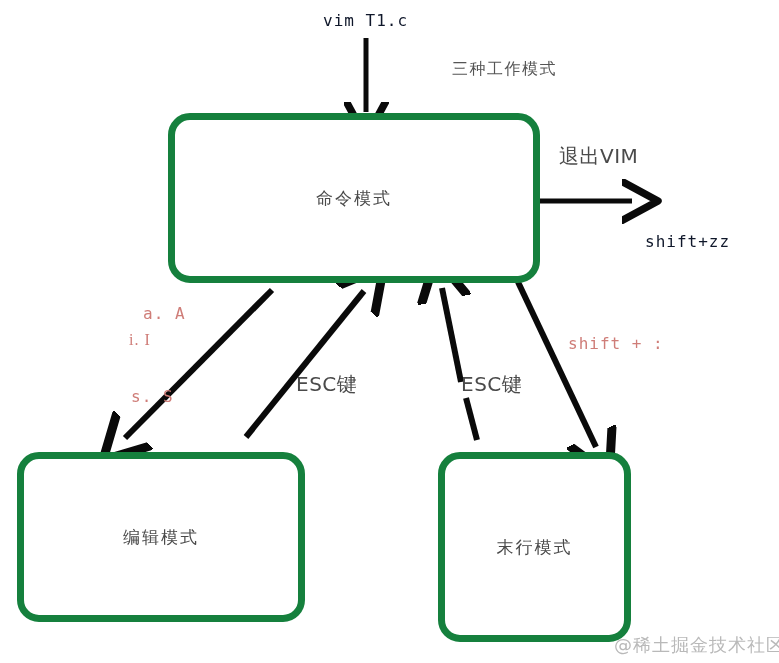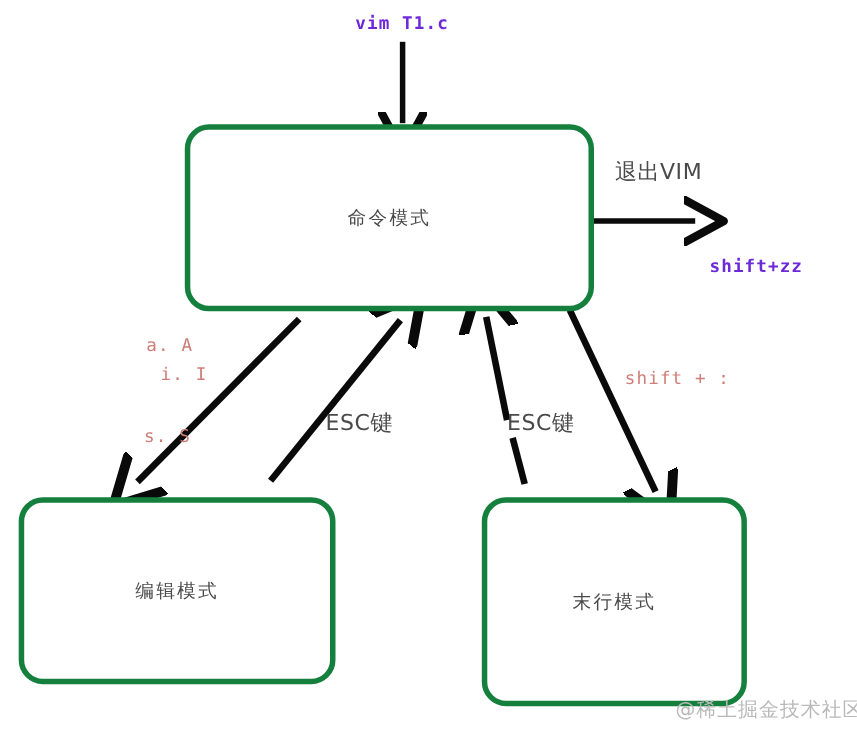--- a/index.html
+++ b/index.html
@@ -20,21 +20,21 @@
   #wires {
     position: absolute;
     left: 0;
     top: 0;
     width: 779px;
     height: 663px;
   }
   .node {
     position: absolute;
     box-sizing: border-box;
-    border: 5px solid #15803d;
+    border: 7px solid #15803d;
     border-radius: 22px;
     background: #ffffff;
     display: flex;
     align-items: center;
     justify-content: center;
   }
   .node-label {
     font-family: "DejaVu Sans", sans-serif;
     font-size: 17px;
     color: #4a4a4a;
@@ -42,23 +42,22 @@
     white-space: nowrap;
   }
   .lbl {
     position: absolute;
     white-space: nowrap;
     line-height: 1.35;
   }
   .lbl-mono {
     font-family: "DejaVu Sans Mono", monospace;
     font-size: 16px;
-    color: #6d28d9;
+    color: #0f172a;
     letter-spacing: 1px;
-    font-weight: bold;
   }
   .lbl-cjk {
     font-family: "DejaVu Sans", sans-serif;
     font-size: 16px;
     color: #555555;
     letter-spacing: 1.5px;
   }
   .lbl-red {
     font-family: "DejaVu Sans Mono", monospace;
     font-size: 16px;
@@ -119,33 +118,34 @@
   </svg>
 
   <div class="node" style="left:168px; top:113px; width:372px; height:170px;">
     <span class="node-label">命令模式</span>
   </div>
 
   <div class="node" style="left:17px; top:452px; width:288px; height:170px;">
     <span class="node-label">编辑模式</span>
   </div>
 
-  <div class="node" style="left:438px; top:452px; width:241px; height:190px;">
+  <div class="node" style="left:438px; top:452px; width:193px; height:190px;">
     <span class="node-label">末行模式</span>
   </div>
 
   <div class="lbl lbl-mono" style="left:323px; top:10px;">vim T1.c</div>
 
+  <div class="lbl lbl-cjk" style="left:452px; top:58px;">三种工作模式</div>
 
   <div class="lbl lbl-mixed" style="left:559px; top:143px;">退出VIM</div>
 
   <div class="lbl lbl-mono" style="left:645px; top:191px;margin-top:40px;">shift+zz</div>
 
-  <div class="lbl lbl-red" style="left:133px; top:303px;">a. A</div>
-  <div class="lbl lbl-red" style="left:146px; top:329px;">i. I</div>
+  <div class="lbl lbl-red" style="left:143px; top:303px;">a. A</div>
+  <div class="lbl lbl-red" style="left:129px; top:329px;font-family:Liberation Serif, serif;">i. I</div>
   <div class="lbl lbl-red" style="left:131px; top:355px;margin-top:31px;">s. S</div>
 
   <div class="lbl lbl-mixed" style="left:296px; top:371px;">ESC键</div>
 
   <div class="lbl lbl-mixed" style="left:461px; top:371px;">ESC键</div>
 
   <div class="lbl lbl-red" style="left:568px; top:333px;">shift + :</div>
 
   <div class="watermark" style="left:614px; top:633px;">@稀土掘金技术社区</div>
 

